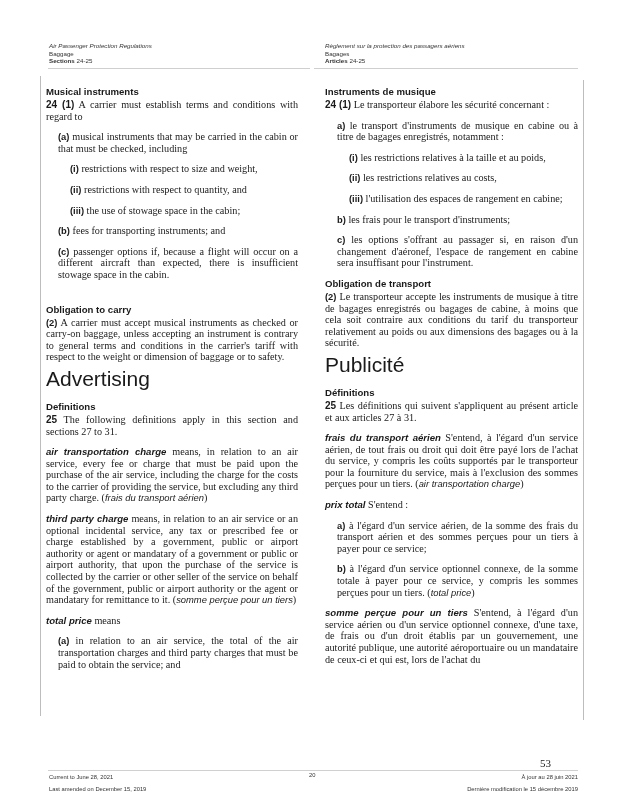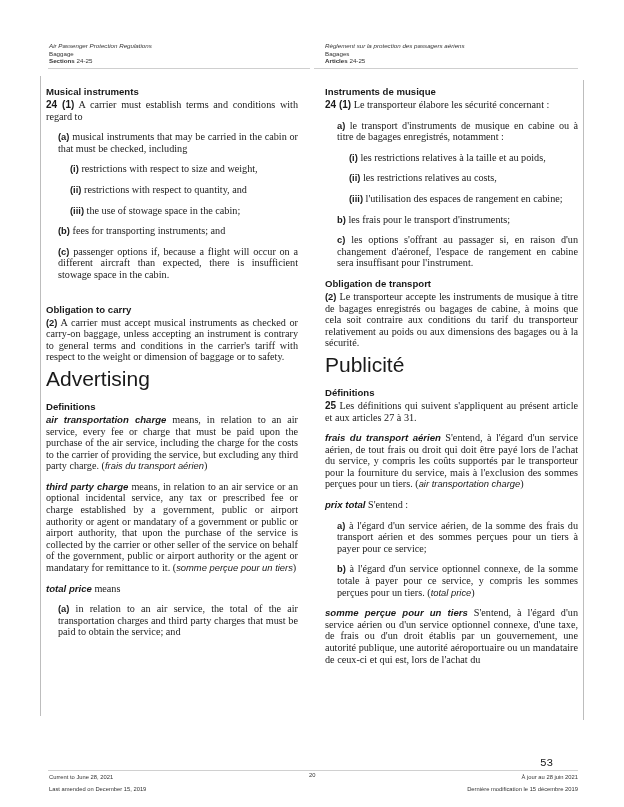--- a/index.html
+++ b/index.html
@@ -31,21 +31,21 @@
   .lbl { font-family: "Liberation Sans", sans-serif; font-weight: bold; font-size: 9.4px; }
   .lbl-num { font-family: "Liberation Sans", sans-serif; font-weight: bold; font-size: 10px; }
   .ind1 { margin-left: 12px; }
   .ind2 { margin-left: 24px; }
   .term { font-family: "Liberation Sans", sans-serif; font-weight: bold; font-style: italic; font-size: 9.6px; }
   .xref { font-family: "Liberation Sans", sans-serif; font-style: italic; font-size: 9.4px; }
   .part-title { font-family: "Liberation Sans", sans-serif; font-size: 21px; font-weight: normal; line-height: 24px; margin: 4px 0 10px 0; text-align: left; }
   .gap-sm { height: 14px; }
 
   
-  .page-num { position: absolute; left: 540px; top: 757px; font-family: Liberation Mono, monospace; font-size: 11px; color: #222; }
+  .page-num { position: absolute; left: 540px; top: 757px; font-family: Liberation Serif, serif; font-size: 11px; color: #222; }
   .ftr-rule { position: absolute; top: 770px; left: 48px; width: 530px; height: 1px; background: #d0d0d0; }
   .ftr { position: absolute; font-family: "Liberation Sans", sans-serif; font-size: 5.8px; color: #333; line-height: 7px; }
   .ftr.l1 { left: 49px; top: 774px; }
   .ftr.l2 { left: 49px; top: 786px; }
   .ftr.c { left: 309px; top: 772px; }
   .ftr.r1 { right: 46px; top: 774px; text-align: right; }
   .ftr.r2 { right: 46px; top: 786px; text-align: right; }
 </style>
 </head>
 <body>
@@ -73,20 +73,21 @@
   <p class="p ind2"><span class="lbl">(i)</span><span> restrictions with respect to size and weight,</span></p>
   <p class="p ind2"><span class="lbl">(ii)</span><span> restrictions with respect to quantity, and</span></p>
   <p class="p ind2"><span class="lbl">(iii)</span><span> the use of stowage space in the cabin;</span></p>
   <p class="p ind1"><span class="lbl">(b)</span><span> fees for transporting instruments; and</span></p>
   <p class="p ind1"><span class="lbl">(c)</span><span> passenger options if, because a flight will occur on a different aircraft than expected, there is insufficient stowage space in the cabin.</span></p>
   <div class="gap-sm"></div>
   <div class="h-marg">Obligation to carry</div>
   <p class="p tight"><span class="lbl">(2)</span><span> A carrier must accept musical instruments as checked or carry-on baggage, unless accepting an instrument is contrary to general terms and conditions in the carrier's tariff with respect to the weight or dimension of baggage or to safety.</span></p>
   <div class="part-title">Advertising</div>
   <div class="h-marg">Definitions</div>
+  <p class="p"><span class="lbl-num">25</span><span> The following definitions apply in this section and sections 27 to 31.</span></p>
   <p class="p"><span class="term">air transportation charge</span><span> means, in relation to an air service, every fee or charge that must be paid upon the purchase of the air service, including the charge for the costs to the carrier of providing the service, but excluding any third party charge. (</span><span class="xref">frais du transport aérien</span><span>)</span></p>
   <p class="p"><span class="term">third party charge</span><span> means, in relation to an air service or an optional incidental service, any tax or prescribed fee or charge established by a government, public or airport authority or agent or mandatary of a government or public or airport authority, that upon the purchase of the service is collected by the carrier or other seller of the service on behalf of the government, public or airport authority or the agent or mandatary for remittance to it. (</span><span class="xref">somme perçue pour un tiers</span><span>)</span></p>
   <p class="p"><span class="term">total price</span><span> means</span></p>
   <p class="p ind1"><span class="lbl">(a)</span><span> in relation to an air service, the total of the air transportation charges and third party charges that must be paid to obtain the service; and</span></p>
 </div>
 
 <div class="col fr">
   <div class="h-marg">Instruments de musique</div>
   <p class="p"><span class="lbl-num">24 (1)</span><span> Le transporteur élabore les sécurité concernant :</span></p>
   <p class="p ind1"><span class="lbl">a)</span><span> le transport d'instruments de musique en cabine ou à titre de bagages enregistrés, notamment :</span></p>

